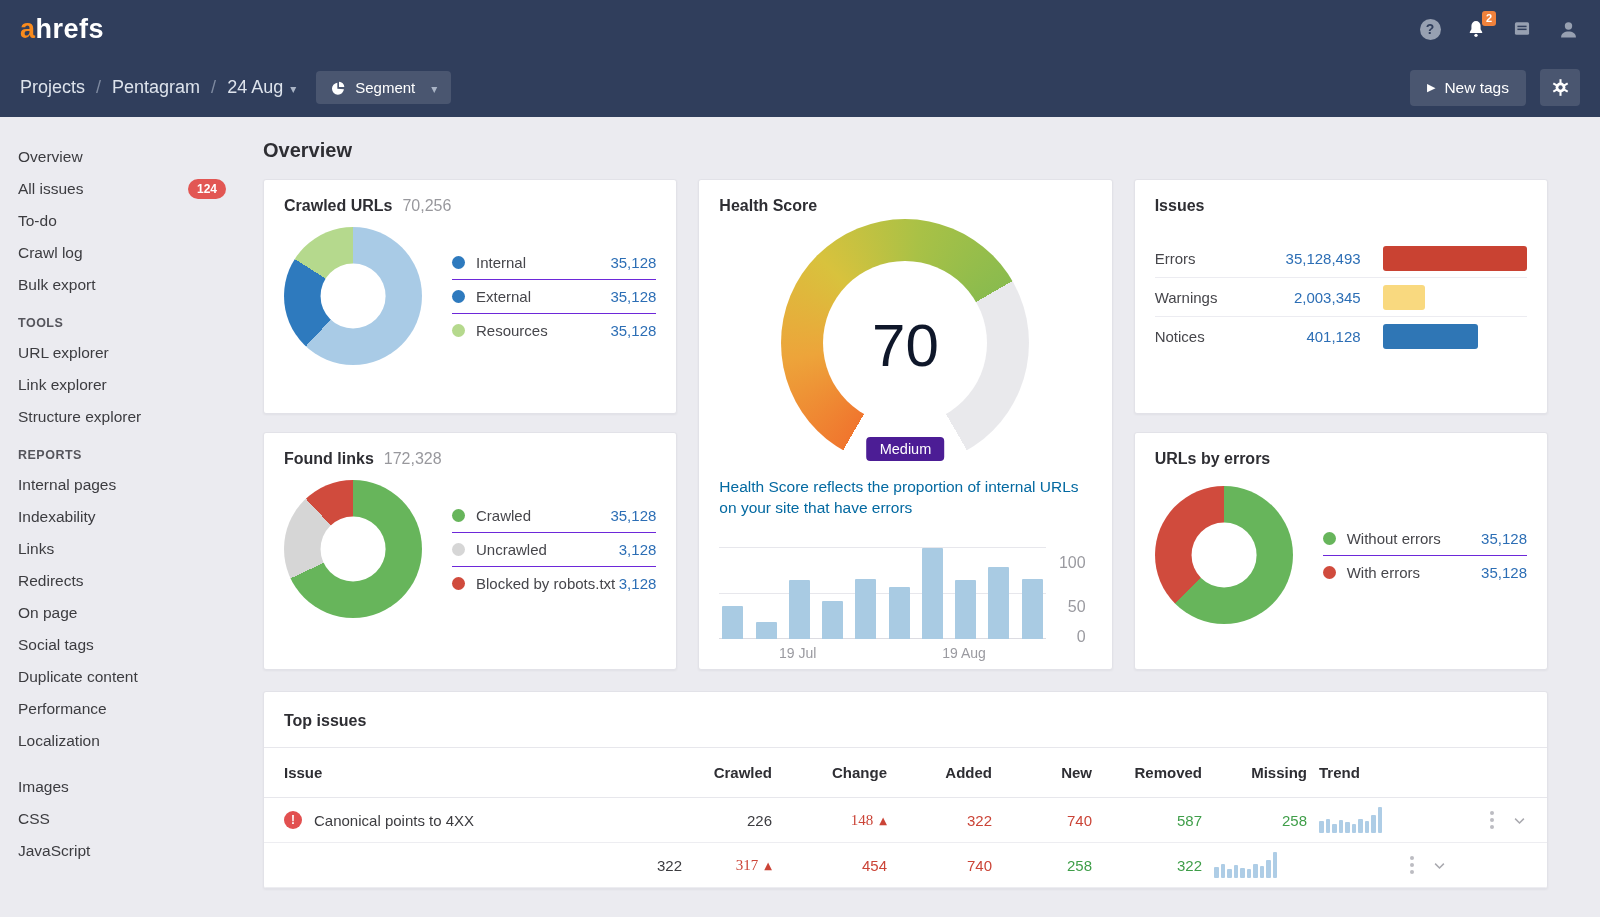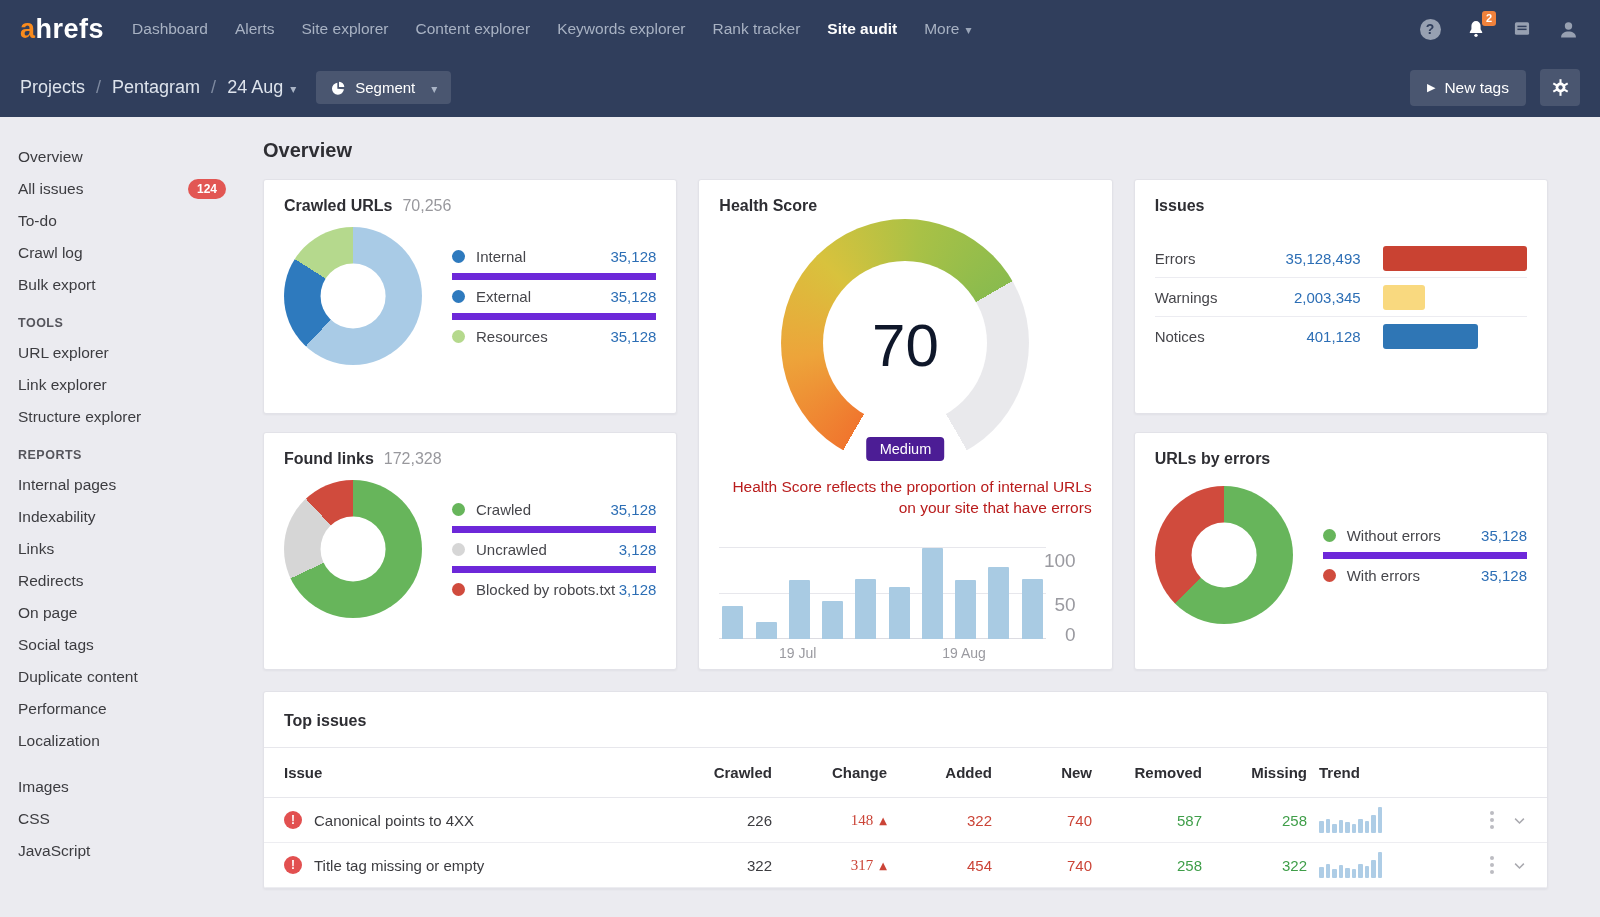--- a/index.html
+++ b/index.html
@@ -55,48 +55,48 @@
   .card-title-row { display:flex; align-items:baseline; gap:10px; }
   .card-title { font-size:16px; font-weight:bold; color:#2e2e33; }
   .card-total { font-size:16px; color:#98989d; }
 
   
   .donut-flex { display:flex; align-items:center; gap:30px; margin-top:12px; }
   .donut { position:relative; width:138px; height:138px; border-radius:50%; flex:0 0 138px; }
   .donut::after { content:""; position:absolute; left:50%; top:50%; width:47%; height:47%;
     transform:translate(-50%,-50%); background:#fff; border-radius:50%; }
   .legend { flex:1; }
-  .legend-row { display:flex; align-items:center; padding:8px 0; border-bottom:7px solid #6d28d9; }
+  .legend-row { display:flex; align-items:center; padding:8px 0; border-bottom:1px solid #6d28d9; }
   .legend-row:last-child { border-bottom:none; }
   .legend-dot { width:13px; height:13px; border-radius:50%; margin-right:11px; flex:0 0 13px; }
   .legend-label { flex:1; font-size:15px; color:#46464b; white-space:nowrap; }
   .legend-value { font-size:15px; color:#2c6eb5; }
 
   
   .gauge-wrap { position:relative; width:248px; height:248px; margin:4px auto 0; }
   .gauge { width:100%; height:100%; border-radius:50%; }
   .gauge-hole { position:absolute; left:50%; top:50%; width:164px; height:164px; transform:translate(-50%,-50%);
     background:#fff; border-radius:50%; }
   .gauge-score { position:absolute; left:50%; top:50%; transform:translate(-50%,-46%);
     font-size:60px; color:#0f172a; }
   .gauge-badge { position:absolute; left:50%; bottom:6px; transform:translateX(-50%);
     color:#fff; font-size:14.5px; padding:4px 13px; border-radius:4px; }
-  .health-desc { margin:10px auto 0; max-width:380px; text-align:right; color:#b91c1c; font-size:15.5px; line-height:1.35; }
+  .health-desc { margin:10px auto 0; max-width:380px; text-align:left; color:#0369a1; font-size:15.5px; line-height:1.35; }
 
   
   .hchart { display:flex; margin-top:16px; }
   .hplot { position:relative; flex:1; height:104px; }
   .hgrid { position:absolute; left:0; right:0; height:1px; background:#e7e7ec; }
   .hgrid.g0 { bottom:0; background:#dcdce2; }
   .hgrid.g50 { bottom:43.5%; }
   .hgrid.g100 { bottom:87%; }
   .hbars { position:absolute; inset:0; display:flex; align-items:flex-end; justify-content:space-between; padding:0 3px; }
   .vbar { width:21px; border-radius:1px 1px 0 0; }
   .ylabels { position:relative; width:46px; }
-  .ylab { position:absolute; right:16px; font-size:19px; color:#9a9aa0; }
+  .ylab { position:absolute; right:6px; font-size:16px; color:#9a9aa0; }
   .yl0 { bottom:64%; } .yl1 { bottom:22%; } .yl2 { bottom:-7%; }
   .xlabels { position:relative; height:24px; margin-right:46px; }
   .xlab { position:absolute; top:6px; transform:translateX(-50%); font-size:14px; color:#9a9aa0; white-space:nowrap; }
 
   
   .issue-rows { margin-top:24px; }
   .issue-row { display:flex; align-items:center; height:39px; border-bottom:1px solid #ececf1; }
   .issue-row:last-child { border-bottom:none; }
   .issue-label { width:88px; font-size:15px; color:#46464b; }
   .issue-value { width:118px; text-align:right; font-size:15px; color:#2c6eb5; margin-right:22px; }
@@ -125,30 +125,20 @@
   .cell-actions { display:flex; align-items:center; justify-content:flex-end; gap:16px; }
   .kebab { display:flex; flex-direction:column; gap:3px; cursor:pointer; padding:2px; }
   .kebab i { width:4px; height:4px; border-radius:50%; background:#bcbcc2; }
   .chev { cursor:pointer; display:flex; }
 </style>
 </head>
 <body>
 
 <header class="topnav">
   <div class="logo"><span class="logo-a">a</span><span>hrefs</span></div>
-  <ul class="nav-items">
-    <li class="nav-item">Dashboard</li>
-    <li class="nav-item">Alerts</li>
-    <li class="nav-item">Site explorer</li>
-    <li class="nav-item">Content explorer</li>
-    <li class="nav-item">Keywords explorer</li>
-    <li class="nav-item">Rank tracker</li>
-    <li class="nav-item active">Site audit</li>
-    <li class="nav-item caret">More</li>
-  </ul>
   <div class="topnav-right">
     <div class="icon-btn">
         <span class="help-circle"></span>
       </div>
     <div class="icon-btn">
       <svg width="20" height="20" viewBox="0 0 24 24">
         <path fill="#ffffff" d="M12 2.5a5.5 5.5 0 0 0-5.5 5.5v4.2L4.6 15.5a.9.9 0 0 0 .8 1.4h13.2a.9.9 0 0 0 .8-1.4l-1.9-3.3V8A5.5 5.5 0 0 0 12 2.5z"></path>
         <circle cx="12" cy="19.6" r="2" fill="#ffffff"></circle>
       </svg>
       <span class="notif-badge">2</span>
@@ -436,24 +426,20 @@
             </span>
           <span class="chev">
             <svg width="15" height="15" viewBox="0 0 24 24">
                 <polyline points="5,9 12,16 19,9" fill="none" stroke="#a9a9af" stroke-width="2.4"></polyline>
               </svg>
           </span>
         </span>
       </div>
 
       <div class="ti-grid ti-row">
-        <span class="cell-issue">
-          <span class="sev-icon"></span>
-          <span class="c-dark">Title tag missing or empty</span>
-        </span>
         <span class="tr-right c-dark">322</span>
         <span class="cell-change">
             <span>317</span>
             <span class="tri-up"></span>
           </span>
         <span class="tr-right c-red">454</span>
         <span class="tr-right c-red">740</span>
         <span class="tr-right c-green">258</span>
         <span class="tr-right c-green">322</span>
         <span class="trend-col">

